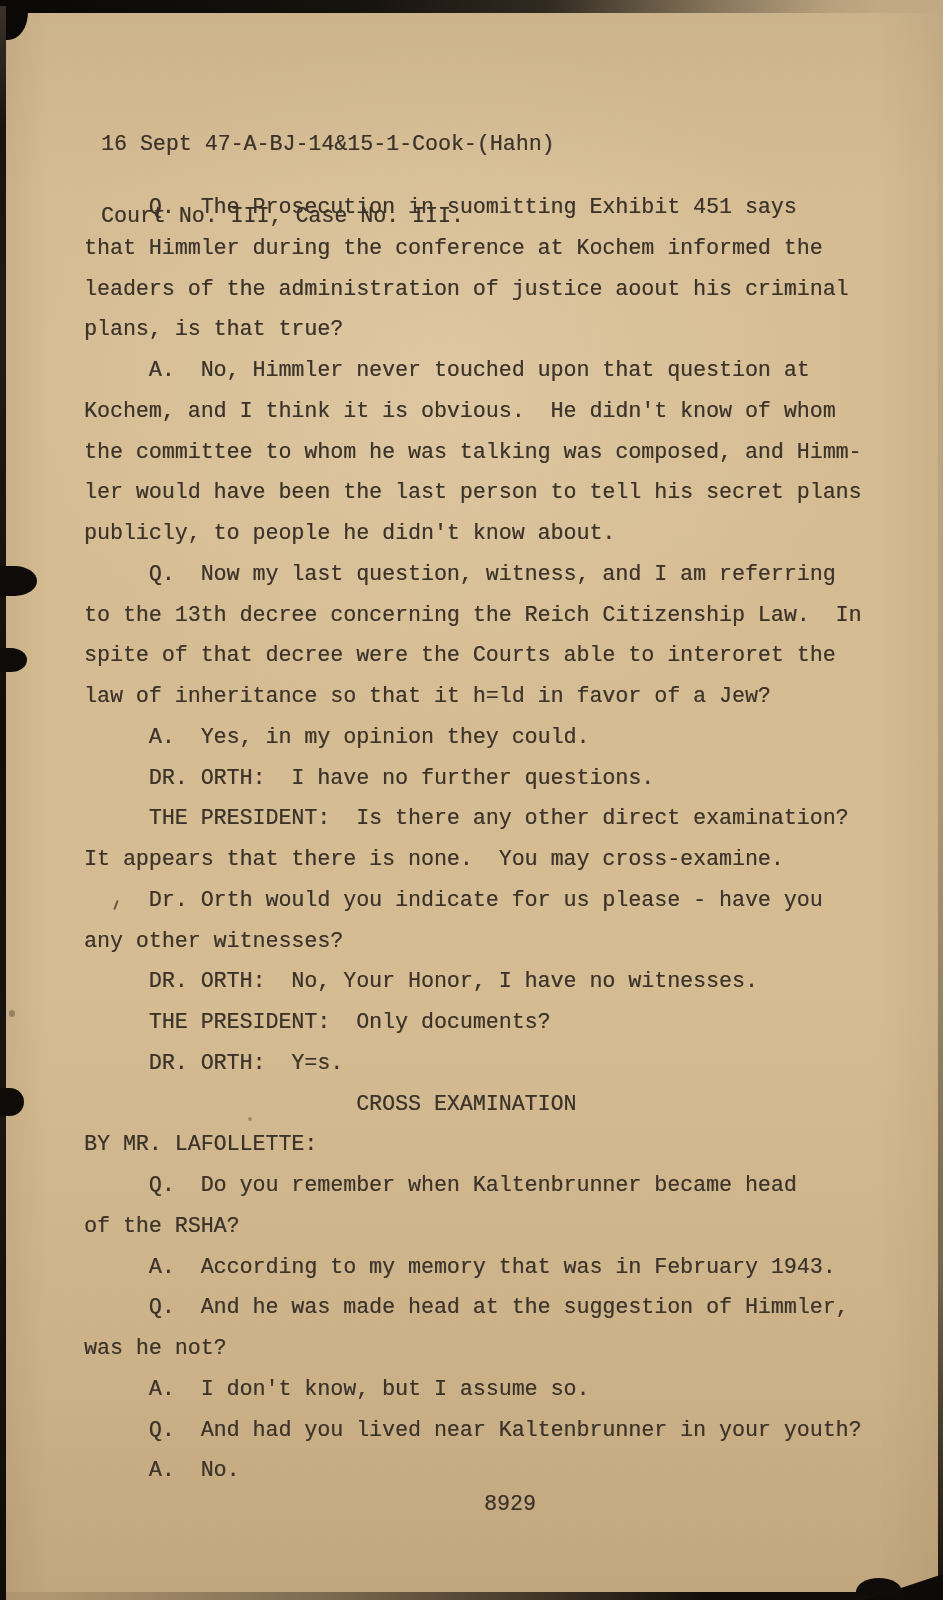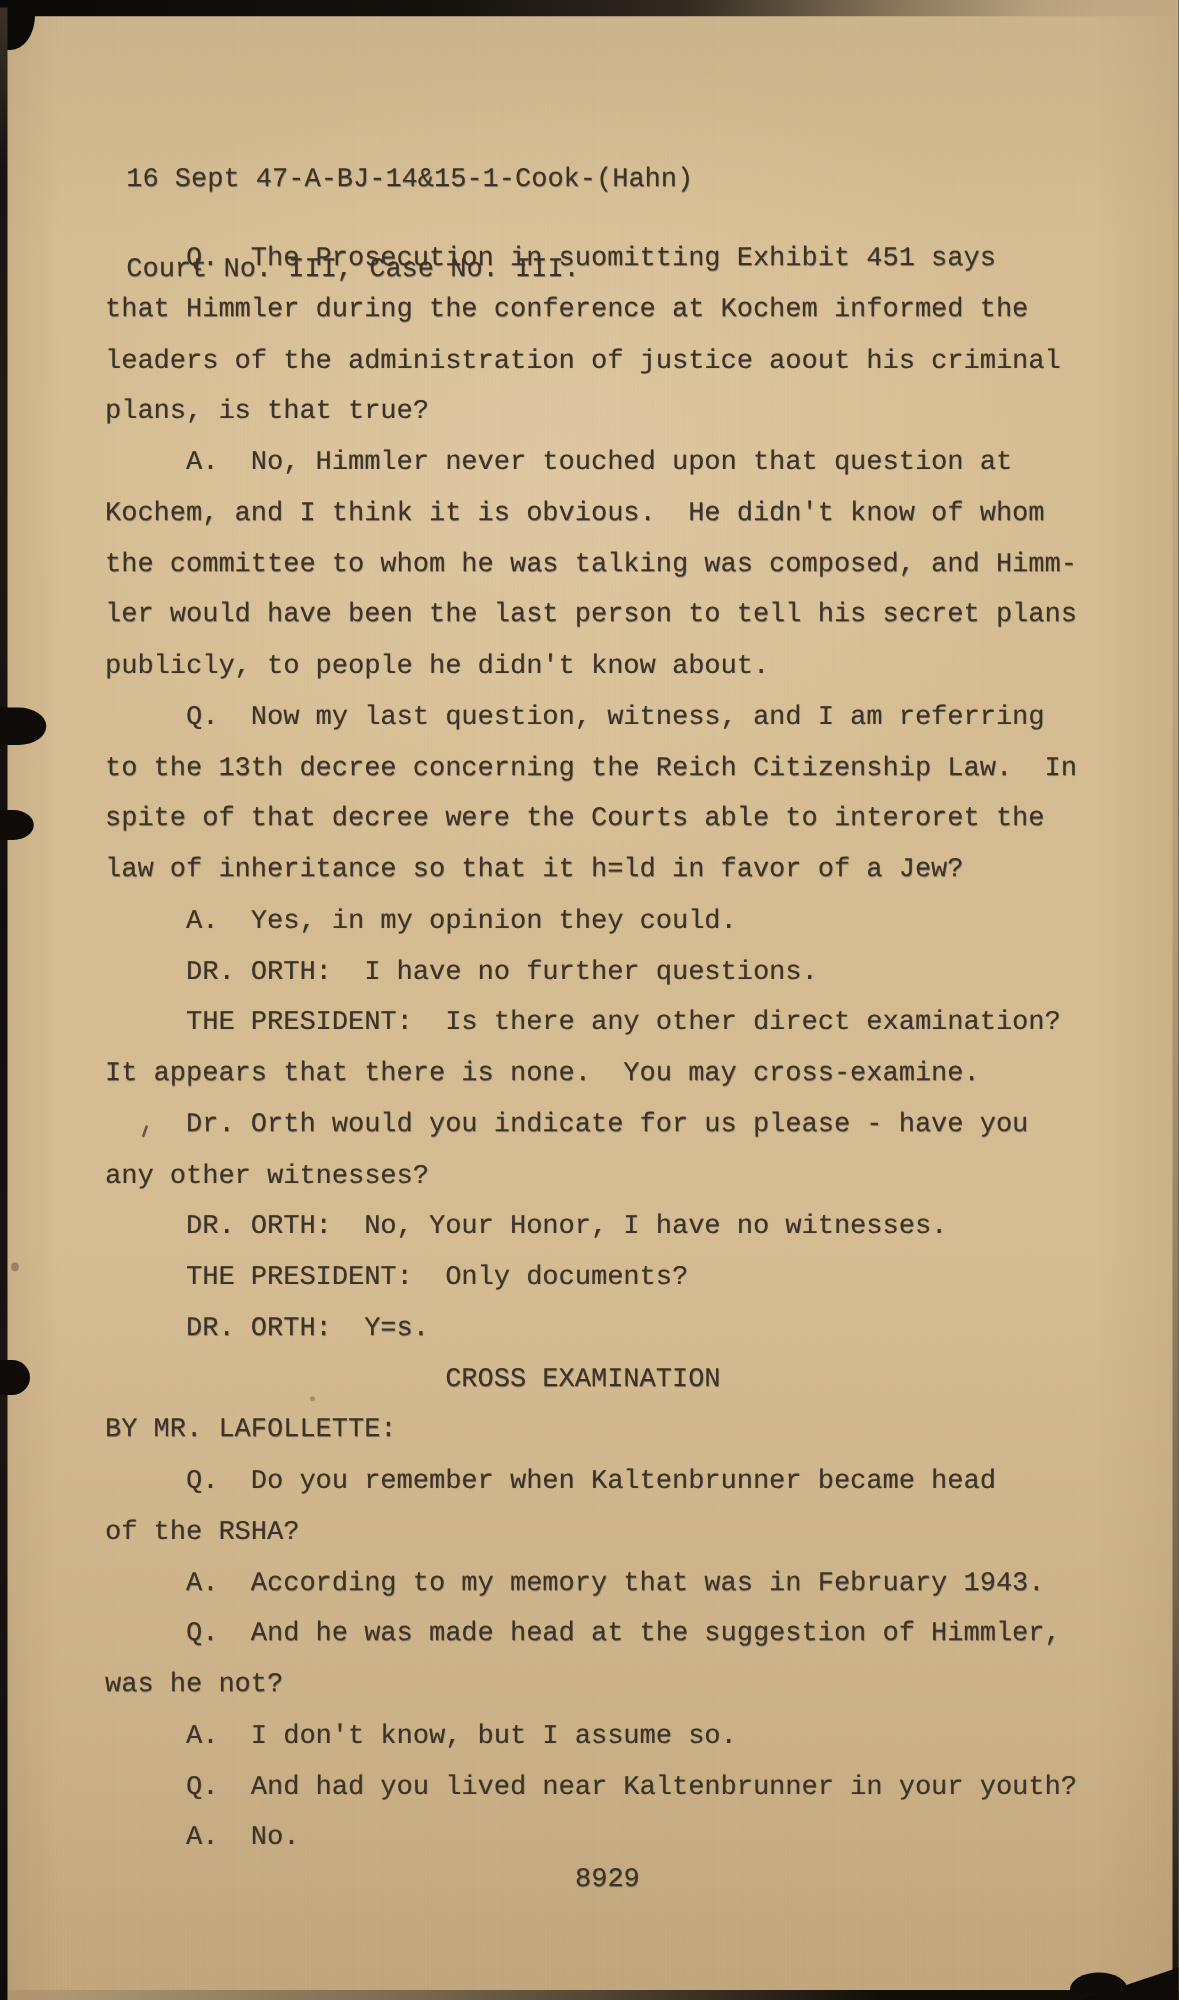--- a/index.html
+++ b/index.html
@@ -27,21 +27,21 @@
   .typed {
     position: absolute;
     color: #3b332a;
     font-size: 21.6px;
     text-shadow: 0.4px 0.4px 0.6px rgba(59,51,42,0.55);
     white-space: pre;
   }
   .header-block { left: 101px; top: 84px; line-height: 24px; }
   .body-block  { left: 84px;  top: 187px; line-height: 40.75px; }
   .tline { white-space: pre; }
-  .pagenum { left: 460px; top: 1492px; }
+  .pagenum { left: 484px; top: 1492px; }
   
   .edge-top {
     position: absolute; left: 0; top: 0; width: 943px; height: 13px;
     background: linear-gradient(90deg, #0a0806 0%, #16120e 38%, rgba(22,18,14,0.85) 58%, rgba(42,34,26,0.42) 76%, rgba(62,51,38,0.14) 88%, rgba(62,51,38,0) 100%);
   }
   .edge-top-corner {
     position: absolute; left: 0; top: 0; width: 28px; height: 40px;
     background: #0b0908; border-radius: 0 0 70% 0;
   }
   .edge-left {

